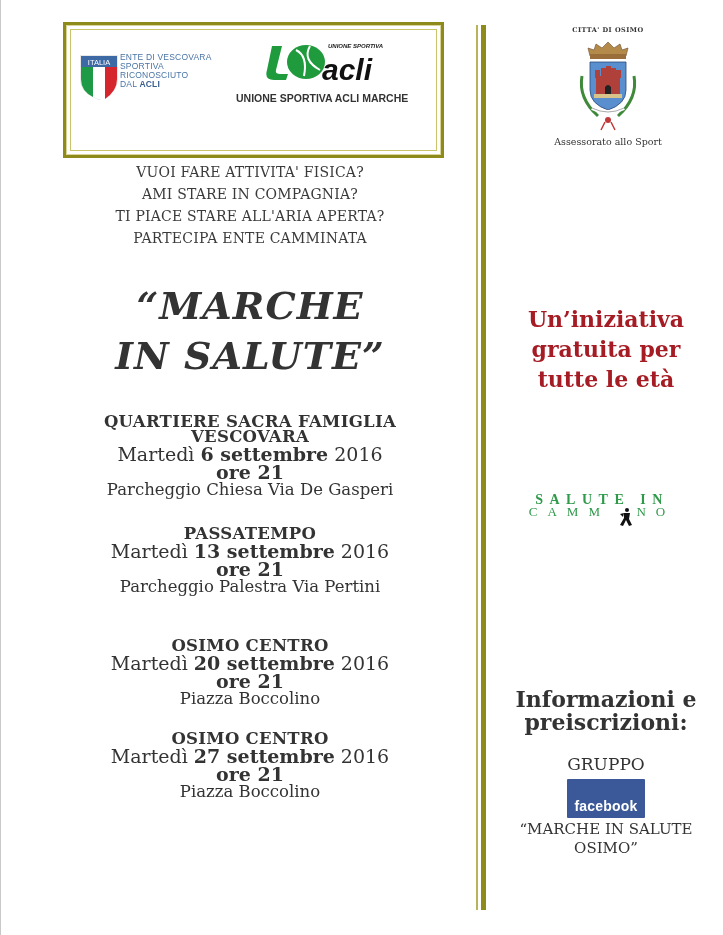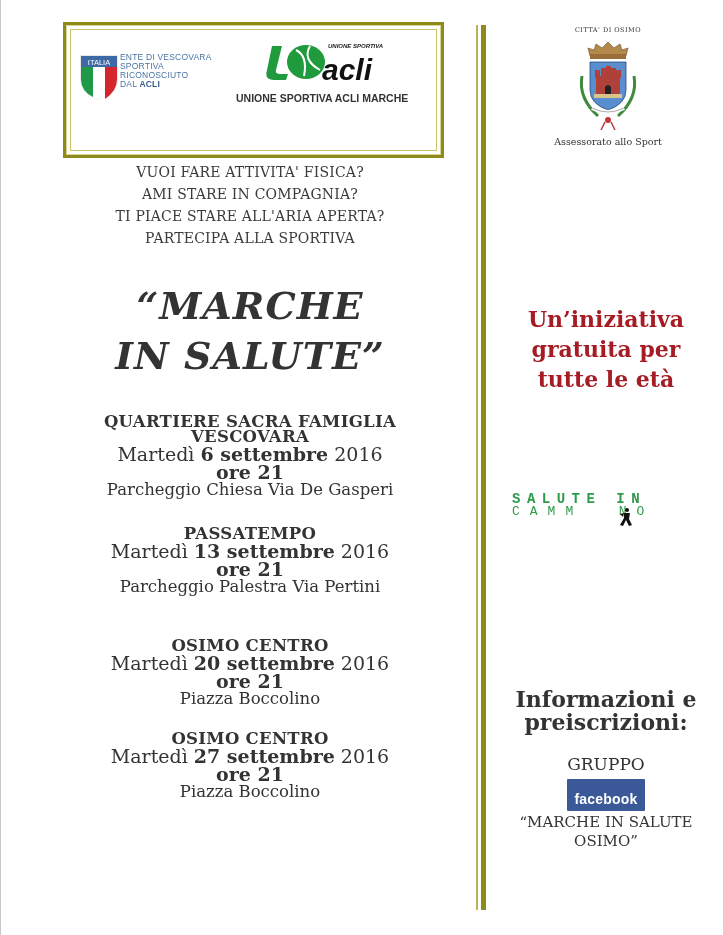--- a/index.html
+++ b/index.html
@@ -31,37 +31,37 @@
     .ev-date b { font-weight:bold; }
     .ev-time { font-weight:bold; font-size:19px; line-height:17px; }
     .ev-loc { font-size:16.5px; line-height:18px; }
 
     
     .divider-thin { position:absolute; left:476px; top:25px; width:2px; height:885px; background:#b8b45a; }
     .divider-thick { position:absolute; left:481px; top:25px; width:5px; height:885px; background:#8f8b1a; }
 
     
     .osimo { position:absolute; left:548px; top:26px; width:120px; text-align:center; }
-    .osimo-title { font-size:6.5px; letter-spacing:0.5px; color:#333; }
+    .osimo-title { font-size:6.5px; letter-spacing:0.5px; color:#333;font-weight:bold; }
     .crest { width:80px; height:100px; margin:2px auto 0; display:block; }
     .osimo-sub { font-size:9.5px; color:#333; margin-top:0px; }
 
     .tagline { position:absolute; left:496px; top:304px; width:220px; text-align:center;
                color:#a51c24; font-weight:bold; font-size:22px; line-height:30px; }
 
-    .sic { position:absolute; left:512px; top:493px; width:180px; font-family:Liberation Mono, monospace; }
+    .sic { position:absolute; left:512px; top:493px; width:180px; font-family:Liberation Serif, serif;text-align:center; }
     .sic-top { color:#2f9a4a; font-weight:bold; font-size:14px; letter-spacing:6.5px; line-height:13px; }
     .sic-bot { color:#2f9a4a; font-size:13px; letter-spacing:10px; line-height:12px; }
     .walker { position:absolute; left:107px; top:14px; width:14px; height:20px; }
 
     .info { position:absolute; left:496px; top:688px; width:220px; text-align:center; color:#333; }
     .info-title { font-weight:bold; font-size:22px; line-height:23px; }
     .info-group { font-size:17px; line-height:20px; margin-top:20px; }
     .fb { display:inline-block; background:#3b5998; color:#fff; font-family:"Liberation Sans", sans-serif;
-          font-weight:bold; font-size:14px; padding:12px 7px 4px; margin-top:5px; border-radius:1px; letter-spacing:0.2px; }
+          font-weight:bold; font-size:14px; padding:19px 7px 4px; margin-top:5px; border-radius:1px; letter-spacing:0.2px; }
     .info-name { font-size:15px; line-height:15px; margin-top:4px; }
   </style>
 </head>
 <body>
 
 <div class="page-edge"></div>
 
 <div class="logo-box">
   <div class="logo-box-inner"></div>
 
@@ -89,21 +89,21 @@
     <text x="62" y="8" font-family="Liberation Sans, sans-serif" font-size="6" font-weight="bold" font-style="italic" fill="#1a1a1a">UNIONE SPORTIVA</text>
     <text x="56" y="40" font-family="Liberation Sans, sans-serif" font-size="30" font-weight="bold" font-style="italic" fill="#111111">acli</text>
   </svg>
   <div class="usacli-sub">UNIONE SPORTIVA ACLI MARCHE</div>
 </div>
 
 <div class="center-col intro">
   <div>VUOI FARE ATTIVITA' FISICA?</div>
   <div>AMI STARE IN COMPAGNIA?</div>
   <div>TI PIACE STARE ALL'ARIA APERTA?</div>
-  <div>PARTECIPA ALLA SPORTIVA</div>
+  <div>PARTECIPA ENTE CAMMINATA</div>
 </div>
 
 <div class="center-col title">
   <div>“MARCHE</div>
   <div>IN SALUTE”</div>
 </div>
 
 <div class="event" style="top:414px;">
   <div class="ev-place">QUARTIERE SACRA FAMIGLIA</div>
   <div class="ev-place">VESCOVARA</div>

